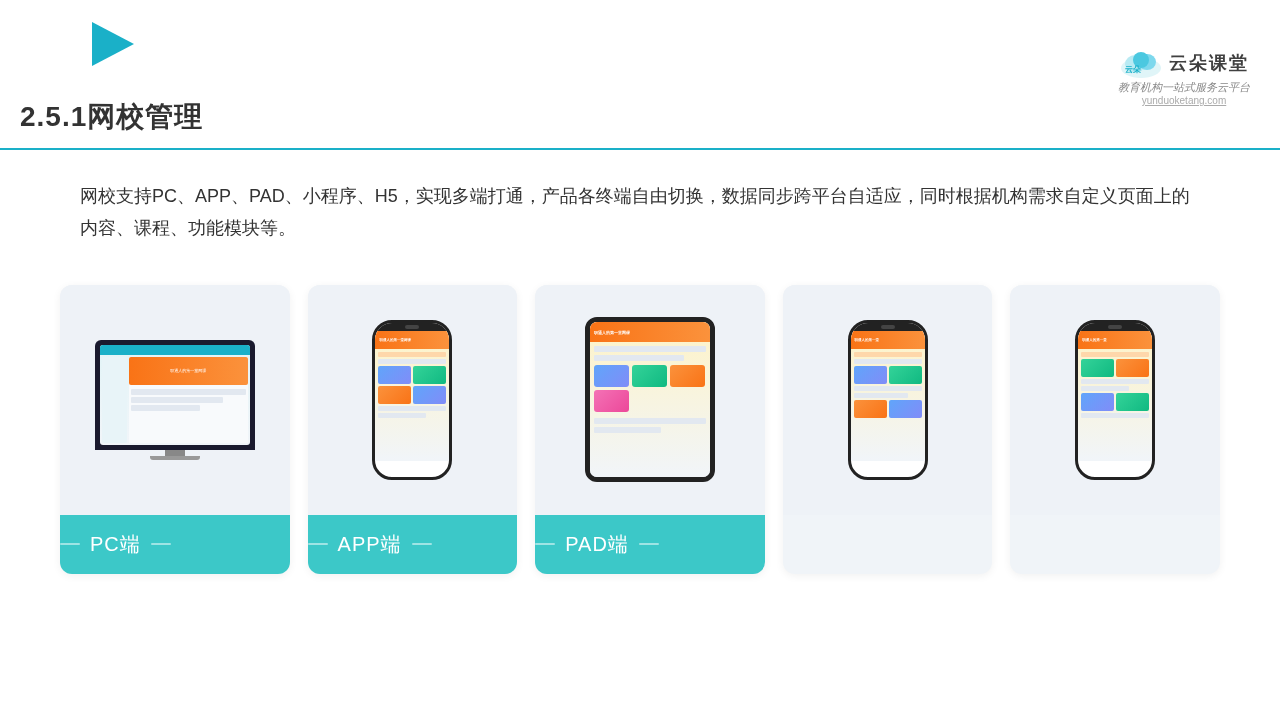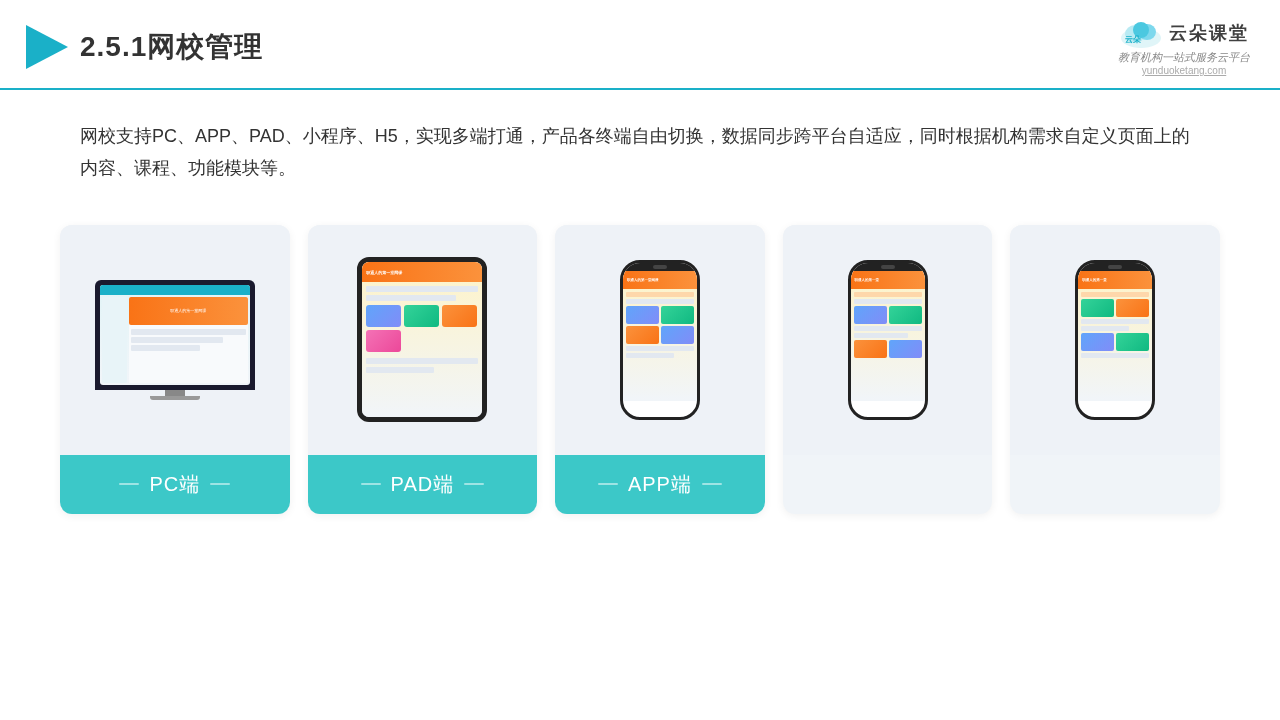--- a/index.html
+++ b/index.html
@@ -16,21 +16,22 @@
     .header {
       display: flex;
       align-items: center;
       justify-content: space-between;
       padding: 18px 30px 12px 20px;
       border-bottom: 2px solid #1ab0c8;
     }
     .header-left {
       display: flex;
       align-items: center;
-      gap: 8px;
+      gap: 28px;
+      flex-direction: column;
     }
     .play-icon {
       width: 52px;
       height: 52px;
     }
     .header-title {
       font-size: 28px;
       font-weight: 700;
       color: #222;
       letter-spacing: 1px;
@@ -346,21 +347,21 @@
 
     
     .card.pc-card {
       width: 230px;
     }
 
     
     .card-label-inner {
       display: flex;
       align-items: center;
-      justify-content: center;
+      justify-content: flex-start;
       gap: 10px;
     }
     .label-line {
       width: 20px;
       height: 2px;
       background: rgba(255,255,255,0.5);
       border-radius: 1px;
     }
   </style>
 </head>
@@ -426,20 +427,60 @@
     </div>
     <div class="card-label">
       <div class="card-label-inner">
         <div class="label-line"></div>
         <span>PC端</span>
         <div class="label-line"></div>
       </div>
     </div>
   </div>
 
+  <div class="card">
+    <div class="card-image-area">
+      <div class="phone-mockup">
+        <div class="phone-body tall">
+          <div class="phone-notch">
+              <div class="phone-notch-dot"></div>
+            </div>
+          <div class="phone-screen">
+            <div class="phone-screen-content">
+              <div class="phone-header-bar">
+                <span class="phone-header-text">职通人的第一堂网课</span>
+              </div>
+              <div class="phone-content-rows">
+                <div class="phone-row orange"></div>
+                <div class="phone-row"></div>
+                <div class="phone-card-row">
+                  <div class="phone-mini-card"></div>
+                  <div class="phone-mini-card green"></div>
+                </div>
+                <div class="phone-card-row">
+                  <div class="phone-mini-card orange"></div>
+                  <div class="phone-mini-card"></div>
+                </div>
+                <div class="phone-row"></div>
+                <div class="phone-row" style="width:70%"></div>
+              </div>
+            </div>
+          </div>
+        </div>
+      </div>
+    </div>
+    <div class="card-label">
+      <div class="card-label-inner">
+        <div class="label-line"></div>
+        <span>APP端</span>
+        <div class="label-line"></div>
+      </div>
+    </div>
+  </div>
+
   <div class="card" style="width:230px;">
     <div class="card-image-area">
       <div class="pad-mockup">
         <div class="pad-body">
           <div class="pad-screen">
             <div class="pad-header-bar">
               <span class="pad-header-text">职通人的第一堂网课</span>
             </div>
             <div class="pad-content">
               <div class="pad-row"></div>
@@ -469,97 +510,57 @@
   <div class="card">
     <div class="card-image-area">
       <div class="phone-mockup">
         <div class="phone-body tall">
           <div class="phone-notch">
               <div class="phone-notch-dot"></div>
             </div>
           <div class="phone-screen">
             <div class="phone-screen-content">
               <div class="phone-header-bar">
-                <span class="phone-header-text">职通人的第一堂网课</span>
+                <span class="phone-header-text">职通人的第一堂</span>
               </div>
               <div class="phone-content-rows">
                 <div class="phone-row orange"></div>
                 <div class="phone-row"></div>
                 <div class="phone-card-row">
                   <div class="phone-mini-card"></div>
                   <div class="phone-mini-card green"></div>
                 </div>
+                <div class="phone-row"></div>
+                <div class="phone-row" style="width:80%"></div>
                 <div class="phone-card-row">
                   <div class="phone-mini-card orange"></div>
                   <div class="phone-mini-card"></div>
                 </div>
-                <div class="phone-row"></div>
-                <div class="phone-row" style="width:70%"></div>
               </div>
             </div>
           </div>
         </div>
-      </div>
-    </div>
-    <div class="card-label">
-      <div class="card-label-inner">
-        <div class="label-line"></div>
-        <span>APP端</span>
-        <div class="label-line"></div>
       </div>
     </div>
   </div>
 
   <div class="card">
     <div class="card-image-area">
       <div class="phone-mockup">
         <div class="phone-body tall">
           <div class="phone-notch">
               <div class="phone-notch-dot"></div>
             </div>
           <div class="phone-screen">
             <div class="phone-screen-content">
               <div class="phone-header-bar">
                 <span class="phone-header-text">职通人的第一堂</span>
               </div>
               <div class="phone-content-rows">
                 <div class="phone-row orange"></div>
-                <div class="phone-row"></div>
-                <div class="phone-card-row">
-                  <div class="phone-mini-card"></div>
-                  <div class="phone-mini-card green"></div>
-                </div>
-                <div class="phone-row"></div>
-                <div class="phone-row" style="width:80%"></div>
-                <div class="phone-card-row">
-                  <div class="phone-mini-card orange"></div>
-                  <div class="phone-mini-card"></div>
-                </div>
-              </div>
-            </div>
-          </div>
-        </div>
-      </div>
-    </div>
-  </div>
-
-  <div class="card">
-    <div class="card-image-area">
-      <div class="phone-mockup">
-        <div class="phone-body tall">
-          <div class="phone-notch">
-              <div class="phone-notch-dot"></div>
-            </div>
-          <div class="phone-screen">
-            <div class="phone-screen-content">
-              <div class="phone-header-bar">
-                <span class="phone-header-text">职通人的第一堂</span>
-              </div>
-              <div class="phone-content-rows">
-                <div class="phone-row orange"></div>
                 <div class="phone-card-row">
                   <div class="phone-mini-card green"></div>
                   <div class="phone-mini-card orange"></div>
                 </div>
                 <div class="phone-row"></div>
                 <div class="phone-row" style="width:70%"></div>
                 <div class="phone-card-row">
                   <div class="phone-mini-card"></div>
                   <div class="phone-mini-card green"></div>
                 </div>

